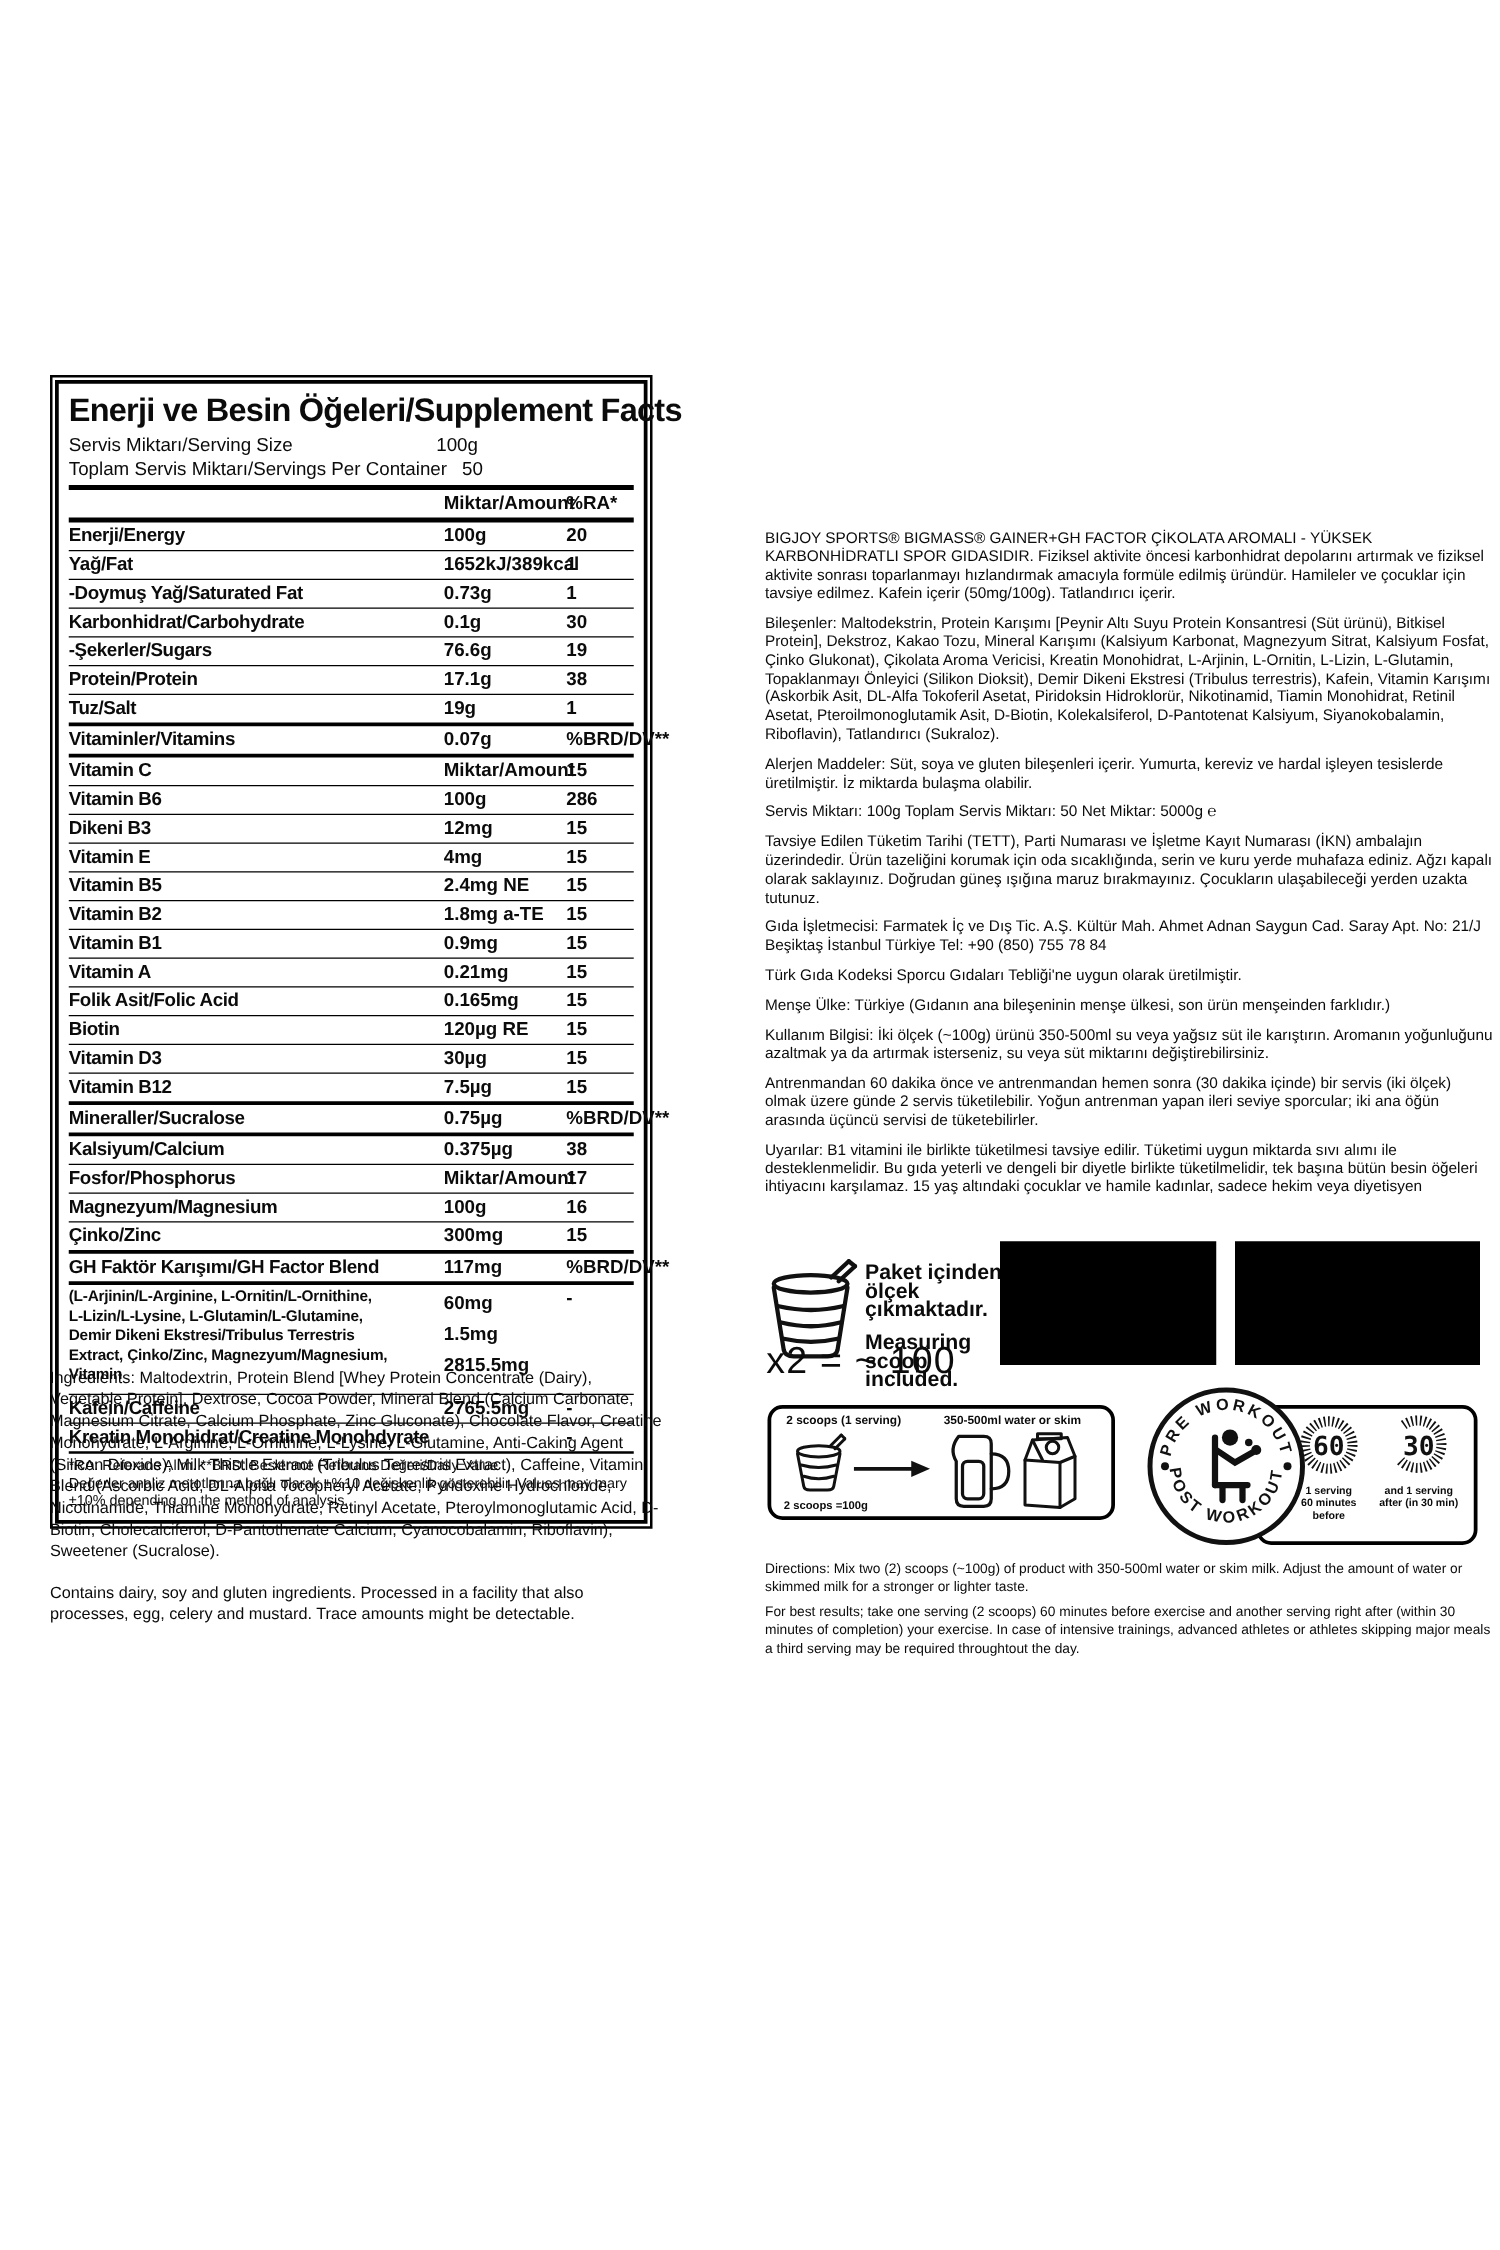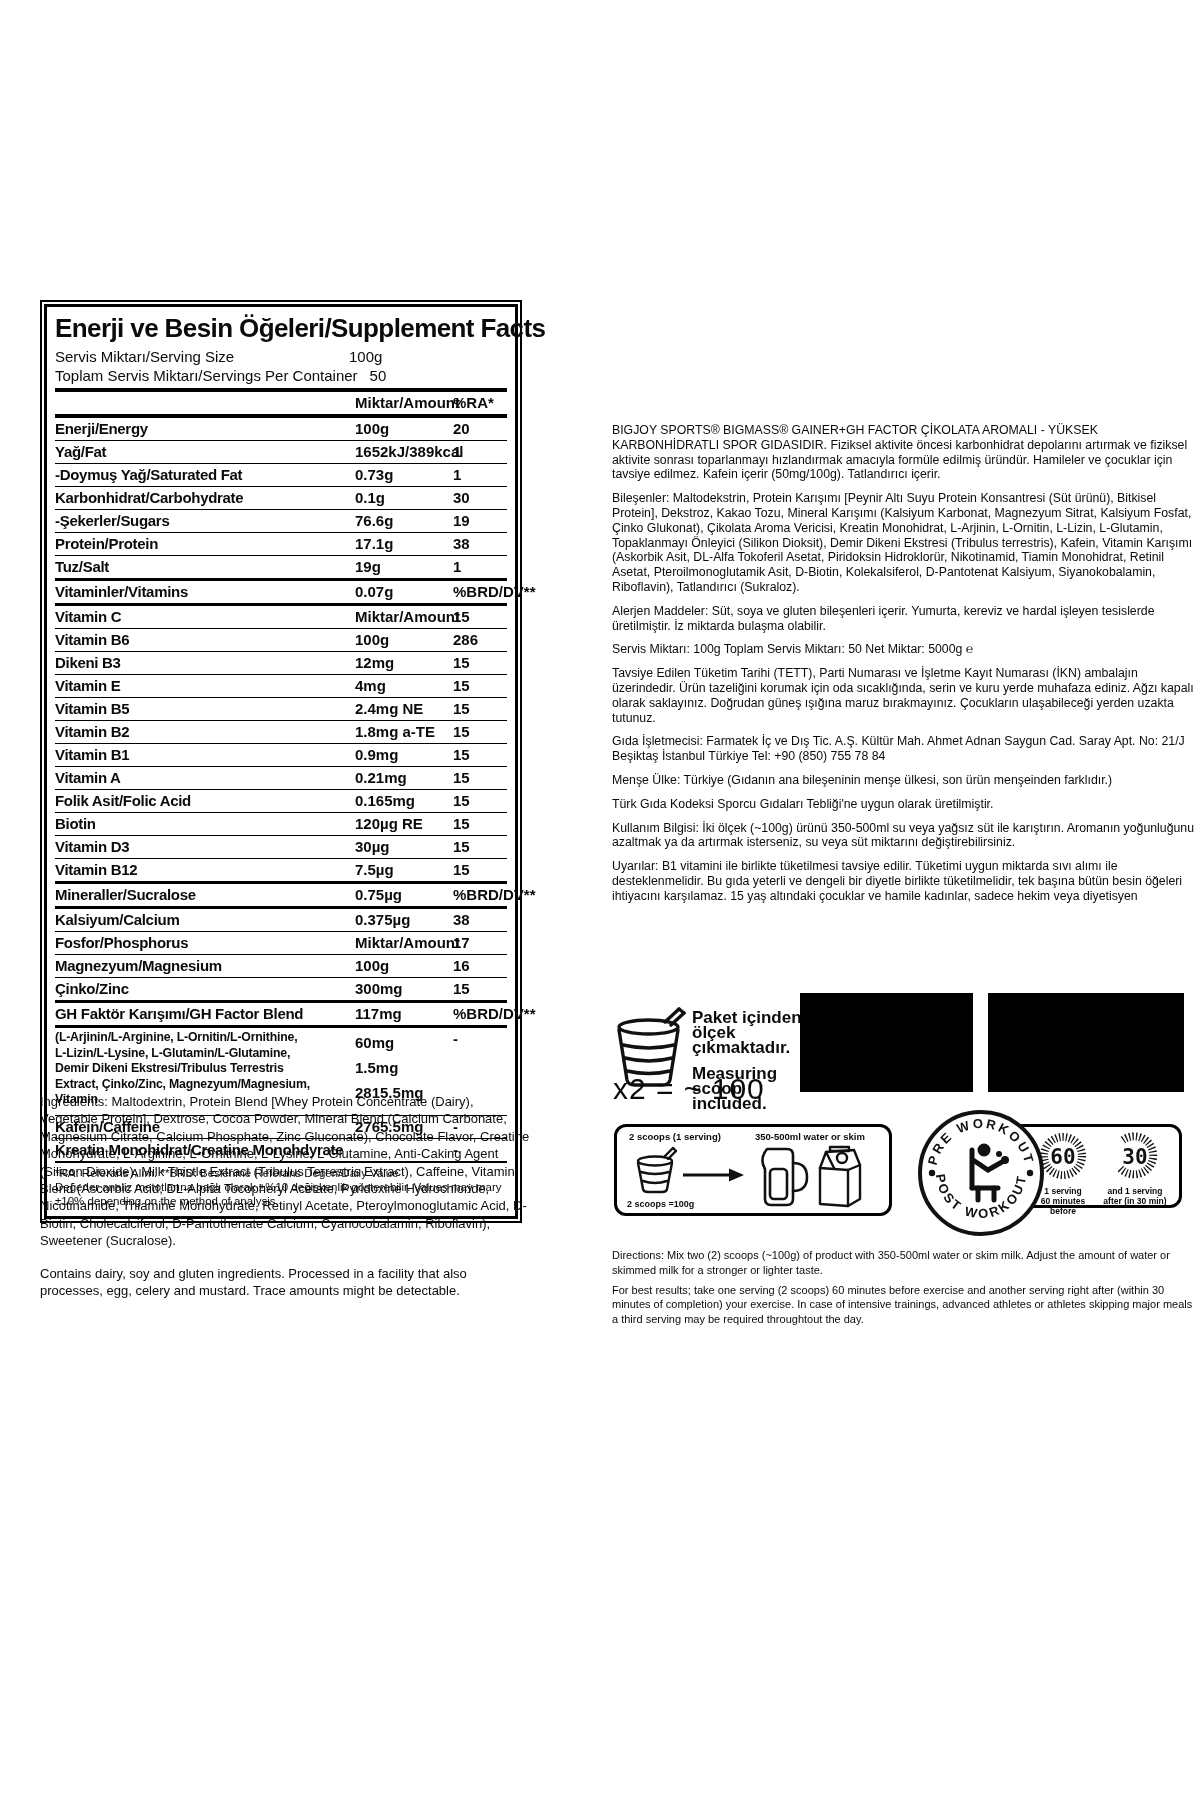--- a/index.html
+++ b/index.html
@@ -54,21 +54,21 @@
   .usage .lbl{position:absolute;font-size:9.5px;font-weight:bold;white-space:nowrap;}
   .usage .lbl.l1{left:12px;top:4px;}
   .usage .lbl.l2{left:138px;top:4px;}
   .usage .lbl.l3{left:10px;top:72px;font-size:9px;}
   .usage .sscoop{position:absolute;left:16px;top:18px;}
   .usage .arrow{position:absolute;left:66px;top:40px;}
   .usage .jug{position:absolute;left:140px;top:20px;}
   .usage .carton{position:absolute;left:196px;top:16px;}
 
   
-  .timers{position:absolute;left:1005px;top:1124px;width:177px;height:84px;border:3px solid #000;border-radius:12px;background:#fff;box-sizing:border-box;}
+  .timers{position:absolute;left:1005px;top:1124px;width:177px;height:112px;border:3px solid #000;border-radius:12px;background:#fff;box-sizing:border-box;}
   .timers .tcol{position:absolute;top:5px;width:70px;text-align:center;}
   .timers .tcol.c1{left:20px;}
   .timers .tcol.c2{left:92px;}
   .timers .tlab{font-size:8.5px;font-weight:bold;line-height:10px;}
   .badge{position:absolute;left:916px;top:1108px;}
 
   
   .directions{position:absolute;left:612px;top:1248px;width:584px;font-size:11px;line-height:14.8px;}
   .directions p{margin:0 0 5px 0;}
 </style>
@@ -260,23 +260,24 @@
     <p>Contains dairy, soy and gluten ingredients. Processed in a facility that also processes, egg, celery and mustard. Trace amounts might be detectable.</p>
   </div>
 
   <div class="right-col">
       <p>BIGJOY SPORTS® BIGMASS® GAINER+GH FACTOR ÇİKOLATA AROMALI - YÜKSEK KARBONHİDRATLI SPOR GIDASIDIR. Fiziksel aktivite öncesi karbonhidrat depolarını artırmak ve fiziksel aktivite sonrası toparlanmayı hızlandırmak amacıyla formüle edilmiş üründür. Hamileler ve çocuklar için tavsiye edilmez. Kafein içerir (50mg/100g). Tatlandırıcı içerir.</p>
       <p>Bileşenler: Maltodekstrin, Protein Karışımı [Peynir Altı Suyu Protein Konsantresi (Süt ürünü), Bitkisel Protein], Dekstroz, Kakao Tozu, Mineral Karışımı (Kalsiyum Karbonat, Magnezyum Sitrat, Kalsiyum Fosfat, Çinko Glukonat), Çikolata Aroma Vericisi, Kreatin Monohidrat, L-Arjinin, L-Ornitin, L-Lizin, L-Glutamin, Topaklanmayı Önleyici (Silikon Dioksit), Demir Dikeni Ekstresi (Tribulus terrestris), Kafein, Vitamin Karışımı (Askorbik Asit, DL-Alfa Tokoferil Asetat, Piridoksin Hidroklorür, Nikotinamid, Tiamin Monohidrat, Retinil Asetat, Pteroilmonoglutamik Asit, D-Biotin, Kolekalsiferol, D-Pantotenat Kalsiyum, Siyanokobalamin, Riboflavin), Tatlandırıcı (Sukraloz).</p>
       <p>Alerjen Maddeler: Süt, soya ve gluten bileşenleri içerir. Yumurta, kereviz ve hardal işleyen tesislerde üretilmiştir. İz miktarda bulaşma olabilir.</p>
       <p>Servis Miktarı: 100g  Toplam Servis Miktarı: 50  Net Miktar: 5000g ℮</p>
       <p>Tavsiye Edilen Tüketim Tarihi (TETT), Parti Numarası ve İşletme Kayıt Numarası (İKN) ambalajın üzerindedir. Ürün tazeliğini korumak için oda sıcaklığında, serin ve kuru yerde muhafaza ediniz. Ağzı kapalı olarak saklayınız. Doğrudan güneş ışığına maruz bırakmayınız. Çocukların ulaşabileceği yerden uzakta tutunuz.</p>
       <p>Gıda İşletmecisi: Farmatek İç ve Dış Tic. A.Ş. Kültür Mah. Ahmet Adnan Saygun Cad. Saray Apt. No: 21/J Beşiktaş İstanbul Türkiye Tel: +90 (850) 755 78 84</p>
+      <p>Türk Gıda Kodeksi Sporcu Gıdaları Tebliği'ne uygun olarak üretilmiştir.</p>
       <p>Menşe Ülke: Türkiye (Gıdanın ana bileşeninin menşe ülkesi, son ürün menşeinden farklıdır.)</p>
-      <p>Türk Gıda Kodeksi Sporcu Gıdaları Tebliği'ne uygun olarak üretilmiştir.</p>
       <p>Kullanım Bilgisi: İki ölçek (~100g) ürünü 350-500ml su veya yağsız süt ile karıştırın. Aromanın yoğunluğunu azaltmak ya da artırmak isterseniz, su veya süt miktarını değiştirebilirsiniz.</p>
+      <p>Antrenmandan 60 dakika önce ve antrenmandan hemen sonra (30 dakika içinde) bir servis (iki ölçek) olmak üzere günde 2 servis tüketilebilir. Yoğun antrenman yapan ileri seviye sporcular; iki ana öğün arasında üçüncü servisi de tüketebilirler.</p>
       <p>Uyarılar: B1 vitamini ile birlikte tüketilmesi tavsiye edilir. Tüketimi uygun miktarda sıvı alımı ile desteklenmelidir. Bu gıda yeterli ve dengeli bir diyetle birlikte tüketilmelidir, tek başına bütün besin öğeleri ihtiyacını karşılamaz. 15 yaş altındaki çocuklar ve hamile kadınlar, sadece hekim veya diyetisyen</p>
     </div>
 
   <div class="scoop-area">
     <svg class="scoop-svg" width="74" height="86" viewBox="0 0 74 86">
       <g fill="none" stroke="#111" stroke-width="3.4" stroke-linejoin="round" stroke-linecap="round">
         <path d="M7,26 L15,76 Q16,81 23,81 L50,81 Q57,81 58,76 L66,26"></path>
         <ellipse cx="36.5" cy="23" rx="29.5" ry="7"></ellipse>
         <path d="M11,41 Q37,47 62,41"></path>
         <path d="M13,54 Q37,60 60,54"></path>

